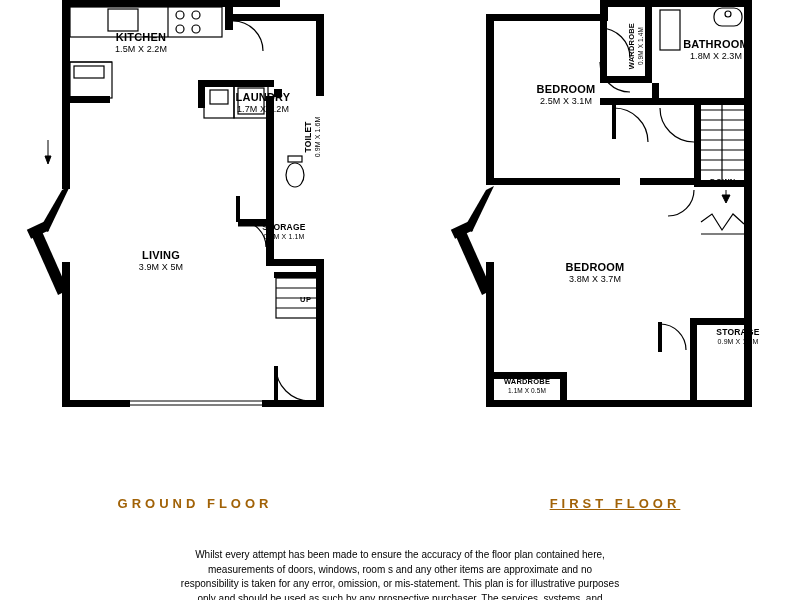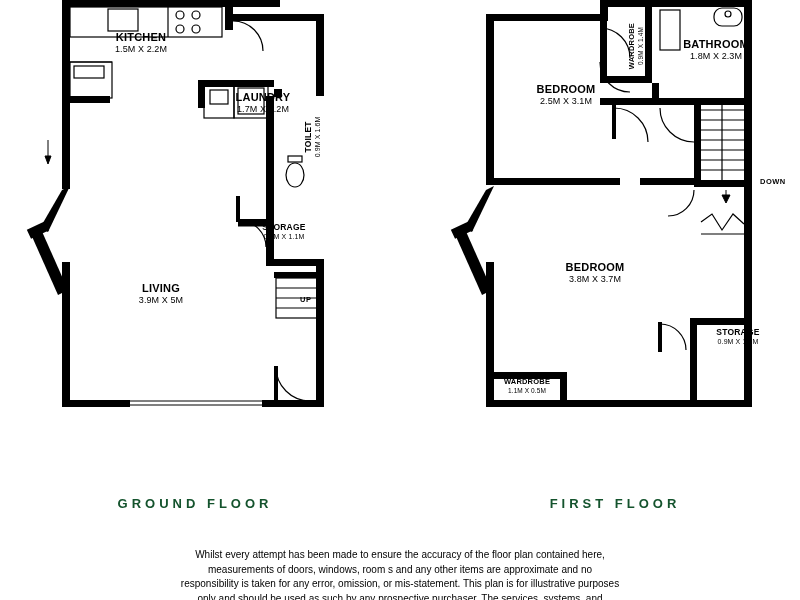--- a/index.html
+++ b/index.html
@@ -47,21 +47,21 @@
   .label.rot {
     transform: rotate(-90deg);
     transform-origin: center center;
   }
   .floor-title {
     position: absolute;
     font-size: 13px;
     font-weight: bold;
     letter-spacing: 4px;
     text-align: center;
-    color: #14532d;
+    color: #a16207;
   }
   .disclaimer {
     position: absolute;
     left: 180px;
     top: 548px;
     width: 440px;
     text-align: center;
     font-size: 10px;
     line-height: 1.45;
     color: #000;
@@ -278,21 +278,21 @@
 <div class="label small rot" style="left:258px; top:128px; width:110px;">
   <span class="name">TOILET</span>
   <span class="dims">0.9M X 1.6M</span>
 </div>
 
 <div class="label small" style="left:238px; top:223px; width:92px;">
   <span class="name">STORAGE</span>
   <span class="dims">0.9M X 1.1M</span>
 </div>
 
-<div class="label" style="left:110px; top:249px; width:102px;margin-top:33px;">
+<div class="label" style="left:110px; top:249px; width:102px;">
   <span class="name">LIVING</span>
   <span class="dims">3.9M X 5M</span>
 </div>
 
 <div class="updown" style="left:300px; top:295px;text-align:center;">UP</div>
 
 <div class="label" style="left:508px; top:83px; width:116px;">
   <span class="name">BEDROOM</span>
   <span class="dims">2.5M X 3.1M</span>
 </div>
@@ -315,19 +315,19 @@
 <div class="label small" style="left:688px; top:328px; width:100px;">
   <span class="name">STORAGE</span>
   <span class="dims">0.9M X 1.5M</span>
 </div>
 
 <div class="label tiny" style="left:488px; top:378px; width:78px;">
   <span class="name">WARDROBE</span>
   <span class="dims">1.1M X 0.5M</span>
 </div>
 
-<div class="updown" style="left:760px; top:177px;text-align:center;">DOWN</div>
+<div class="updown" style="left:710px; top:177px;text-align:center;">DOWN</div>
 
 <div class="floor-title" style="left:60px; top:496px; width:270px;">GROUND FLOOR</div>
 
-<div class="floor-title" style="left:480px; top:496px; width:270px;">FIRST FLOOR</div>
+<div class="floor-title" style="left:480px; top:496px; width:270px;text-decoration:underline;">FIRST FLOOR</div>
 
 <div class="disclaimer">Whilst every attempt has been made to ensure the accuracy of the floor plan contained here, measurements of doors, windows, room s and any other items are approximate and no responsibility is taken for any error, omission, or mis-statement. This plan is for illustrative purposes only and should be used as such by any prospective purchaser. The services, systems, and appliances have not been tested and no guarantee as to their operability or efficiency can be given</div>
 
 </body></html>

